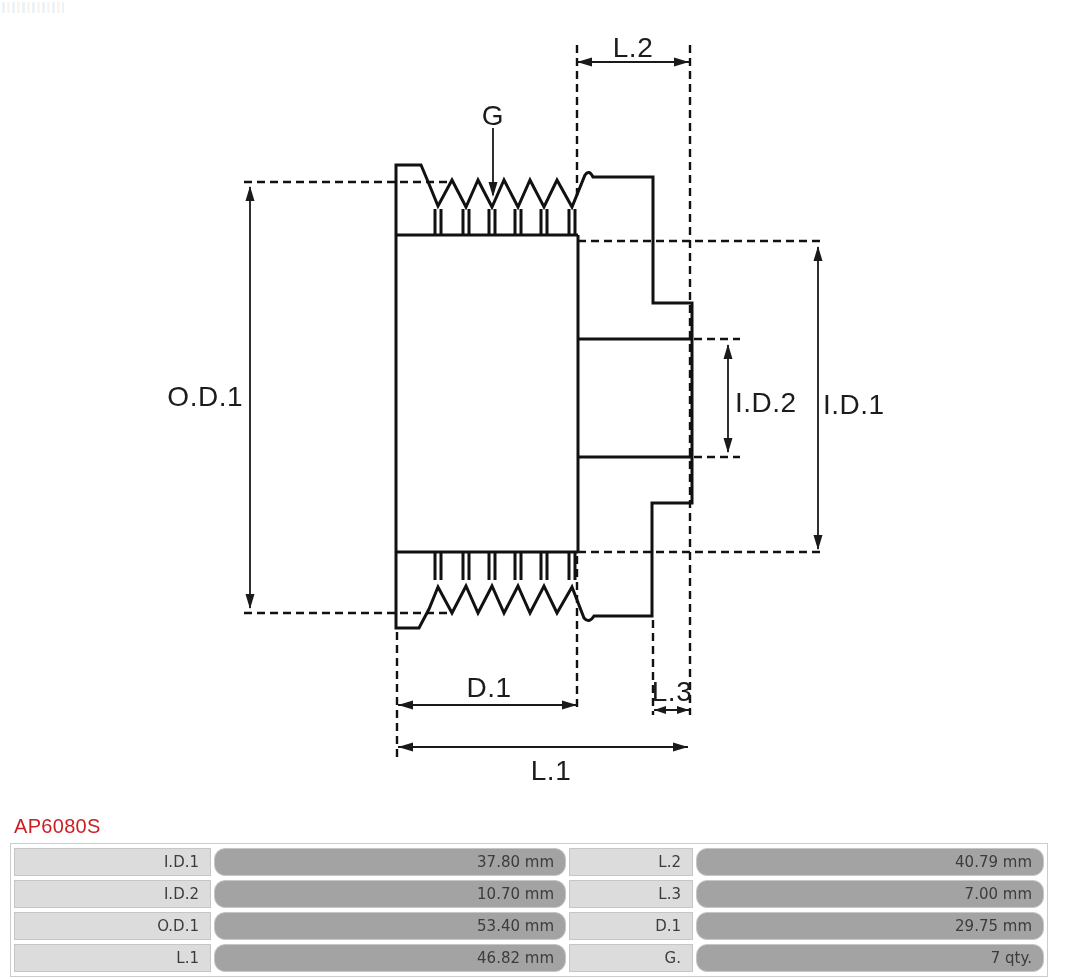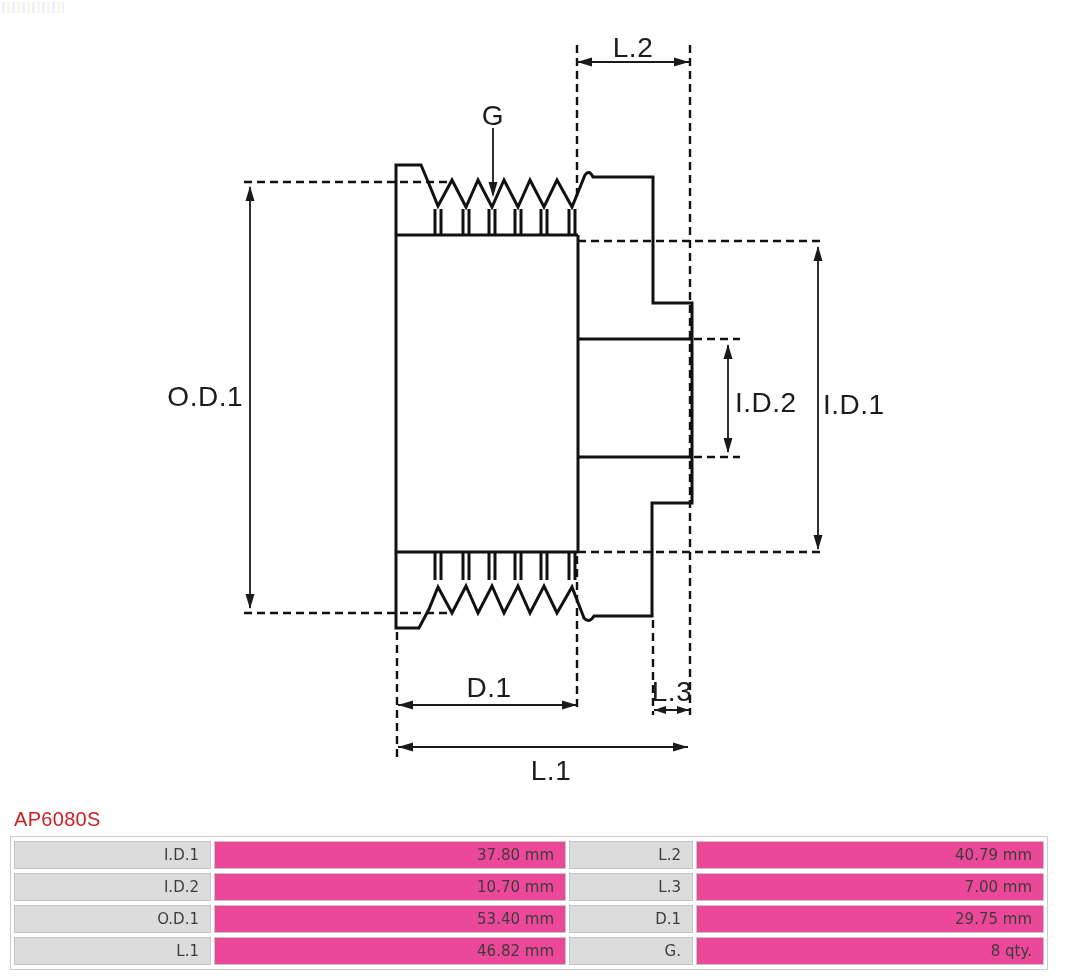--- a/index.html
+++ b/index.html
@@ -8,28 +8,28 @@
     position:absolute;top:2px;left:2px;width:62px;height:11px;opacity:.55;
     background:repeating-linear-gradient(90deg,#dfe8f2 0 3px,#ffffff 3px 5px,#f6eed9 5px 8px,#ffffff 8px 10px);
   }
   svg.drawing{display:block;width:1066px;height:800px;}
   .outline{fill:#ffffff;stroke:#111111;stroke-width:3;stroke-linejoin:miter;}
   .solid{fill:none;stroke:#111111;stroke-width:3;}
   .dashed{fill:none;stroke:#111111;stroke-width:2.4;stroke-dasharray:8 5;}
   .dim{fill:none;stroke:#1a1a1a;stroke-width:1.8;}
   .ah{fill:#1a1a1a;stroke:none;}
   .dimtext{font-family:"Liberation Sans",sans-serif;font-size:28px;fill:#1c1c1c;letter-spacing:.5px;}
-  .part-number{margin:9px 0 6px 14px;font-size:20px;line-height:21px;color:#cb2026;letter-spacing:.3px;}
+  .part-number{margin:16px 0 6px 14px;font-size:20px;line-height:21px;color:#cb2026;letter-spacing:.3px;}
   table.spec{border-collapse:separate;border-spacing:3px 4px;border:1px solid #cccccc;
     width:1038px;margin-left:10px;table-layout:fixed;}
   table.spec td{border:1px solid #c6c6c6;height:26px;padding:0 11px;
     font-size:15px;color:#3c3c3c;text-align:right;white-space:nowrap;overflow:hidden;
     font-family:"DejaVu Sans","Liberation Sans",sans-serif;}
   td.lbl{background:#dcdcdc;}
-  td.val{background:#ec4899;}
+  td.val{background:#a3a3a3;border-radius:11px;}
 </style>
 </head>
 <body>
 
 <div class="logo-artifact"></div>
 
 <svg class="drawing" viewBox="0 0 1066 800" xmlns="http://www.w3.org/2000/svg">
 
   <path class="outline" d="
     M396,165 L421,165 L429,184 L438,206
@@ -118,16 +118,16 @@
     <tr>
       <td class="lbl">O.D.1</td>
       <td class="val">53.40 mm</td>
       <td class="lbl">D.1</td>
       <td class="val">29.75 mm</td>
     </tr>
     <tr>
       <td class="lbl">L.1</td>
       <td class="val">46.82 mm</td>
       <td class="lbl">G.</td>
-      <td class="val">8 qty.</td>
+      <td class="val">7 qty.</td>
     </tr>
   </tbody>
 </table>
 
 </body></html>

